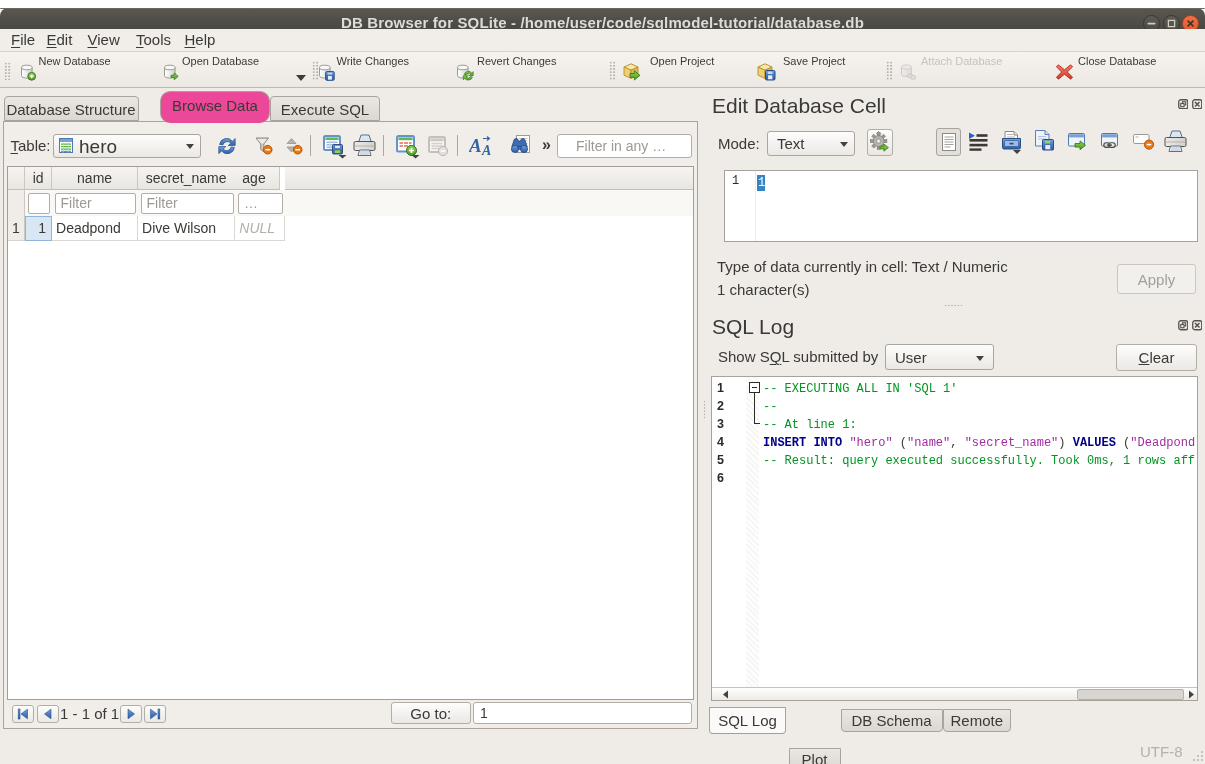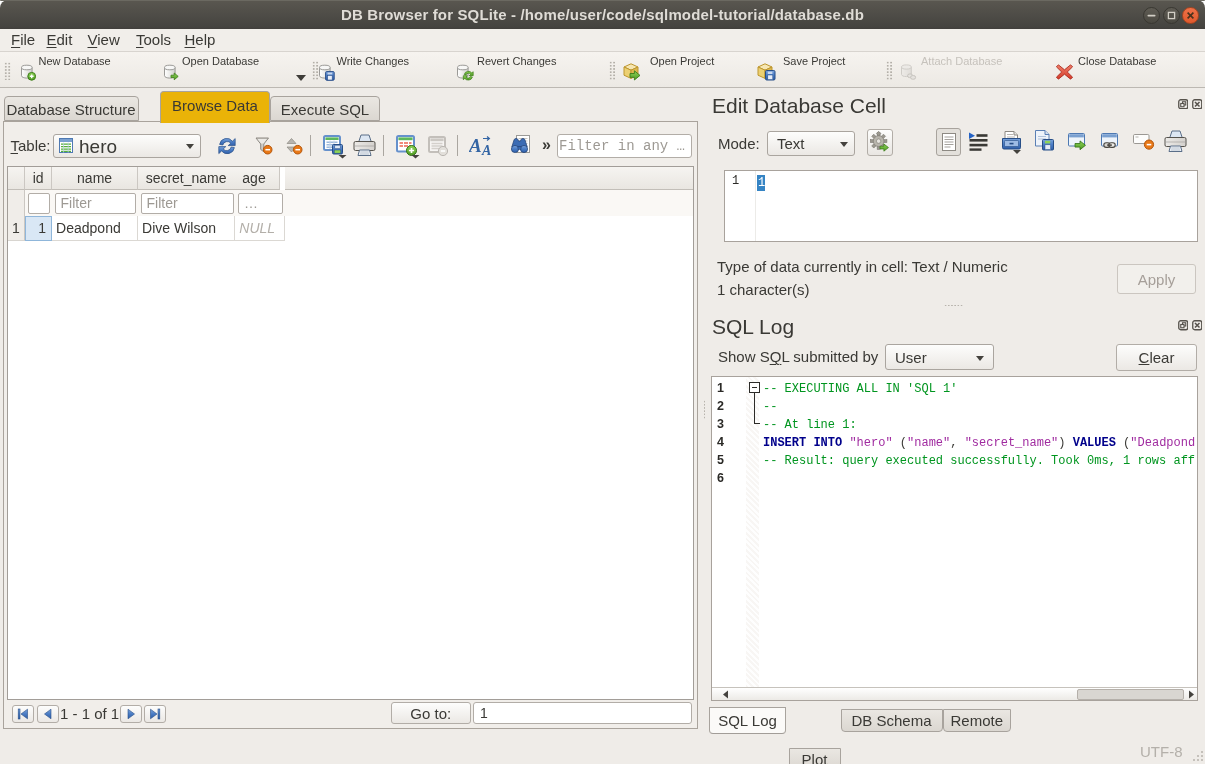--- a/index.html
+++ b/index.html
@@ -1,20 +1,20 @@
 <!DOCTYPE html>
 <html><head>
 <meta charset="utf-8">
 <style>
 * { margin:0; padding:0; box-sizing:border-box; }
 html,body { width:1205px; height:764px; overflow:hidden; }
 body { background:#efece8; font-family:"Liberation Sans",sans-serif; color:#3a3935; position:relative; }
 .abs { position:absolute; }
 
-#titlebar { left:0; top:0; width:1205px; height:29px;
+#titlebar { left:0; top:8px; width:1205px; height:29px;
   background:linear-gradient(#5a5750,#454440 92%,#413f3c);
   border-radius:8px 8px 0 0; }
 #titlebar::before { content:""; position:absolute; left:0; top:0; width:100%; height:1px;
   background:#6b6961; border-radius:8px 8px 0 0; }
 #titlebody { left:0; top:0; width:1205px; height:29px; background:#ffffff; z-index:-1; }
 #title-text { left:0; top:0; width:100%; height:29px; line-height:30px; text-align:center;
   color:#dfdcd6; font-weight:bold; font-size:15px; letter-spacing:0.15px; }
 .winbtn { top:6.5px; width:17px; height:17px; border-radius:50%; }
 .winbtn svg { position:absolute; left:0; top:0; }
 
@@ -31,21 +31,21 @@
   background-size:3.4px 3.2px; }
 .vsep { position:absolute; width:1px; height:21px; background:#aaa6a0; }
 #tbhandle { left:4px; top:62px; width:7px; height:18px;
   background-image:radial-gradient(circle, #b5b1aa 35%, transparent 40%);
   background-size:3.5px 3.2px; }
 .tbicon { position:absolute; top:60px; }
 
 .tab { position:absolute; font-size:15px; text-align:center; color:#3a3935;
   background:linear-gradient(#eae7e2,#dbd7d1); border:1px solid #a8a39d;
   border-radius:4px 4px 0 0; }
-.tab.active { background:#eab308; border-bottom:none; z-index:5; }
+.tab.active { background:#ec4899; border-bottom:none; z-index:5;border-radius:10px; }
 #frame { left:3px; top:121px; width:695px; height:608px; border:1px solid #a9a39c; background:#f1eeea; }
 
 .btn { position:absolute; background:linear-gradient(#fdfdfc,#ebe8e4);
   border:1px solid #b2ada7; border-radius:3px; }
 .input { position:absolute; background:#fff; border:1px solid #b2ada7; border-radius:3px;
   font-size:14px; color:#3a3935; }
 .combo { position:absolute; background:linear-gradient(#fdfdfc,#ebe8e4);
   border:1px solid #aaa59f; border-radius:3px; }
 .carrow { position:absolute; width:0; height:0; border-left:4.5px solid transparent;
   border-right:4.5px solid transparent; border-top:5px solid #44423e; }
@@ -265,21 +265,21 @@
 </svg>
 <svg class="abs" style="left:509px; top:134px;" width="22" height="23" viewBox="0 0 22 23">
  <rect x="7.5" y="1.5" width="13" height="17" fill="#ffffff" stroke="#9b9a97"></rect>
  <path d="M9.5 4.5 h9 M9.5 7 h9 M9.5 9.5 h9 M9.5 12 h9" stroke="#c9c6c1"></path>
  <path d="M2.8 13 l2.2 -7 a2.2 2.2 0 0 1 4.2 0 l0.3 1 h2 l0.3 -1 a2.2 2.2 0 0 1 4.2 0 l2.2 7 z" fill="#3c6cb4" stroke="#1d3c70" stroke-width="0.7"></path>
  <circle cx="6" cy="15" r="3.6" fill="url(#gblue)" stroke="#1d3c70" stroke-width="0.7"></circle>
  <circle cx="15" cy="15" r="3.6" fill="url(#gblue)" stroke="#1d3c70" stroke-width="0.7"></circle>
  <rect x="9" y="12.8" width="3" height="2.6" fill="#3c6cb4" stroke="#1d3c70" stroke-width="0.5"></rect>
 </svg>
 
-<div class="input" style="left:557px; top:133.5px; width:135px; height:24px; line-height:22px; padding-left:1px; color:#9d9993;font-family:Liberation Mono, monospace;">Filter in any …</div>
+<div class="input" style="left:557px; top:133.5px; width:135px; height:24px; line-height:22px; padding-left:18px; color:#9d9993;">Filter in any …</div>
 <div class="lbl" style="left:542px; top:132px; line-height:25px; font-weight:bold; font-size:16px;">»</div>
 
 <div class="abs" id="grid">
 
   <div class="hcell" style="left:0; width:17.6px;"></div>
   <div class="hcell" style="left:17.6px; width:27px;">id</div>
   <div class="hcell" style="left:44.6px; width:86px;">name</div>
   <div class="hcell" style="left:130.6px; width:97px;">secret_name</div>
   <div class="hcell" style="left:222px; width:50px;">age</div>
   <div class="hcell" style="left:277.6px; width:408px; border-right:none;"></div>

